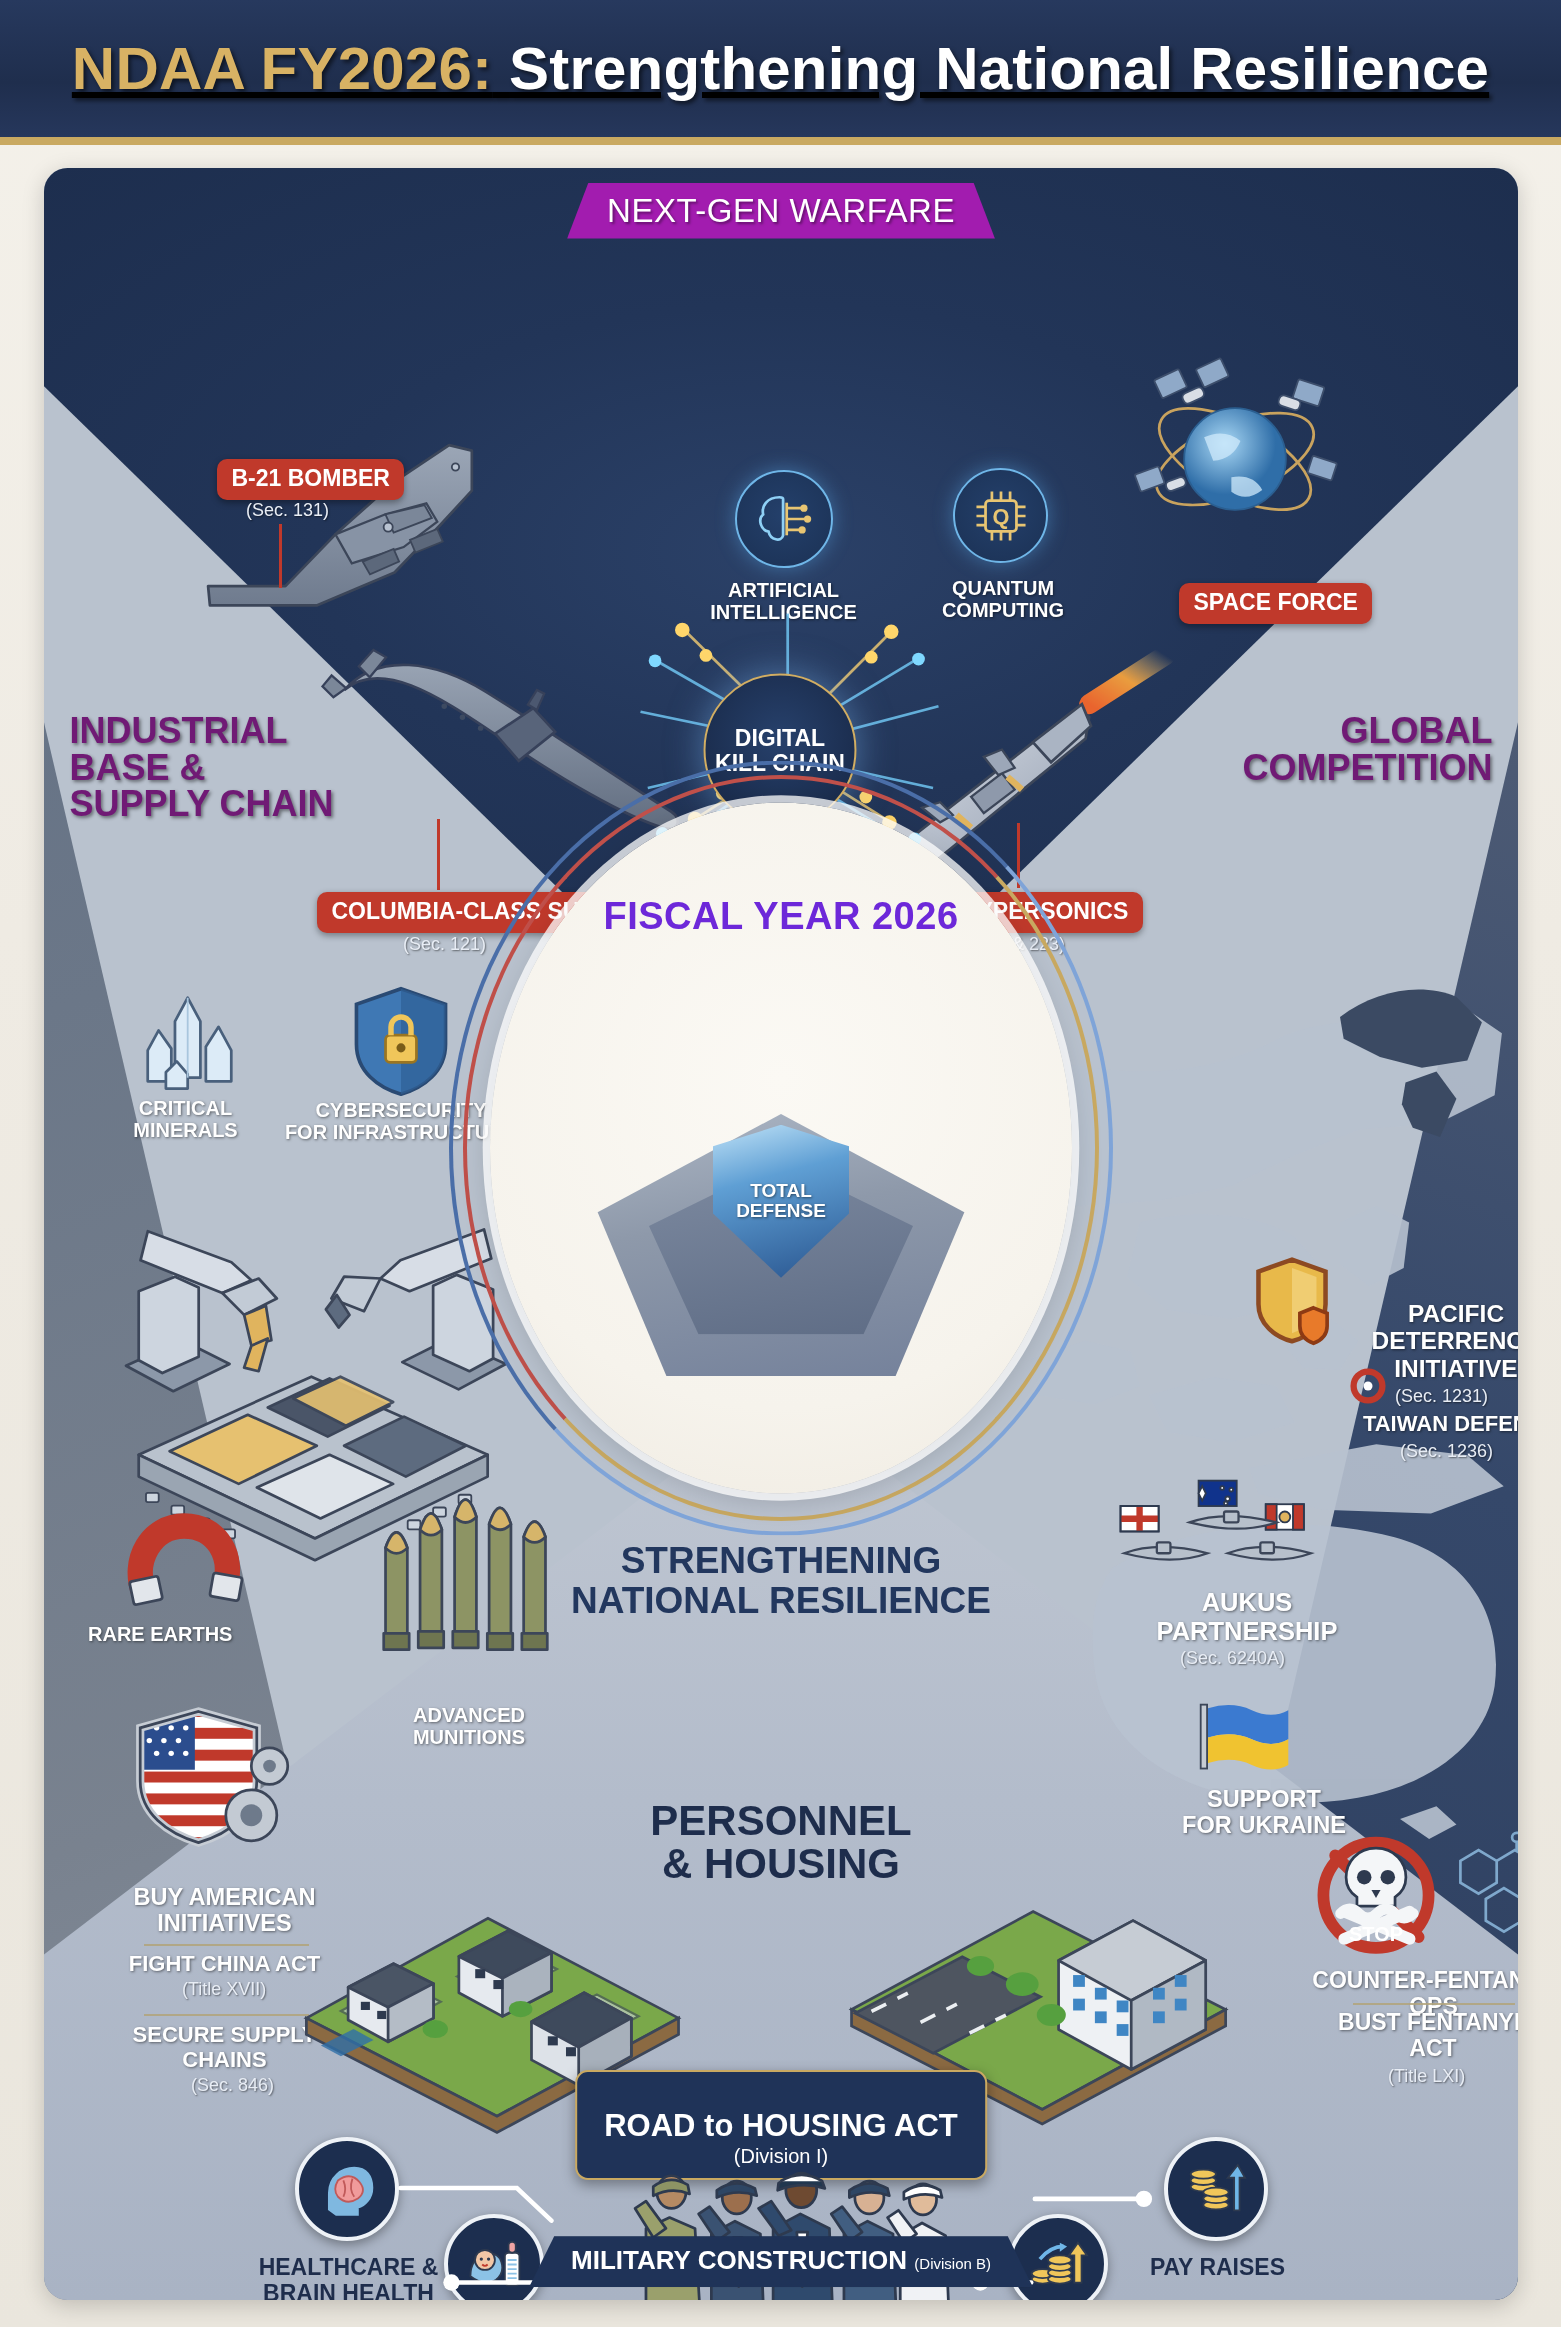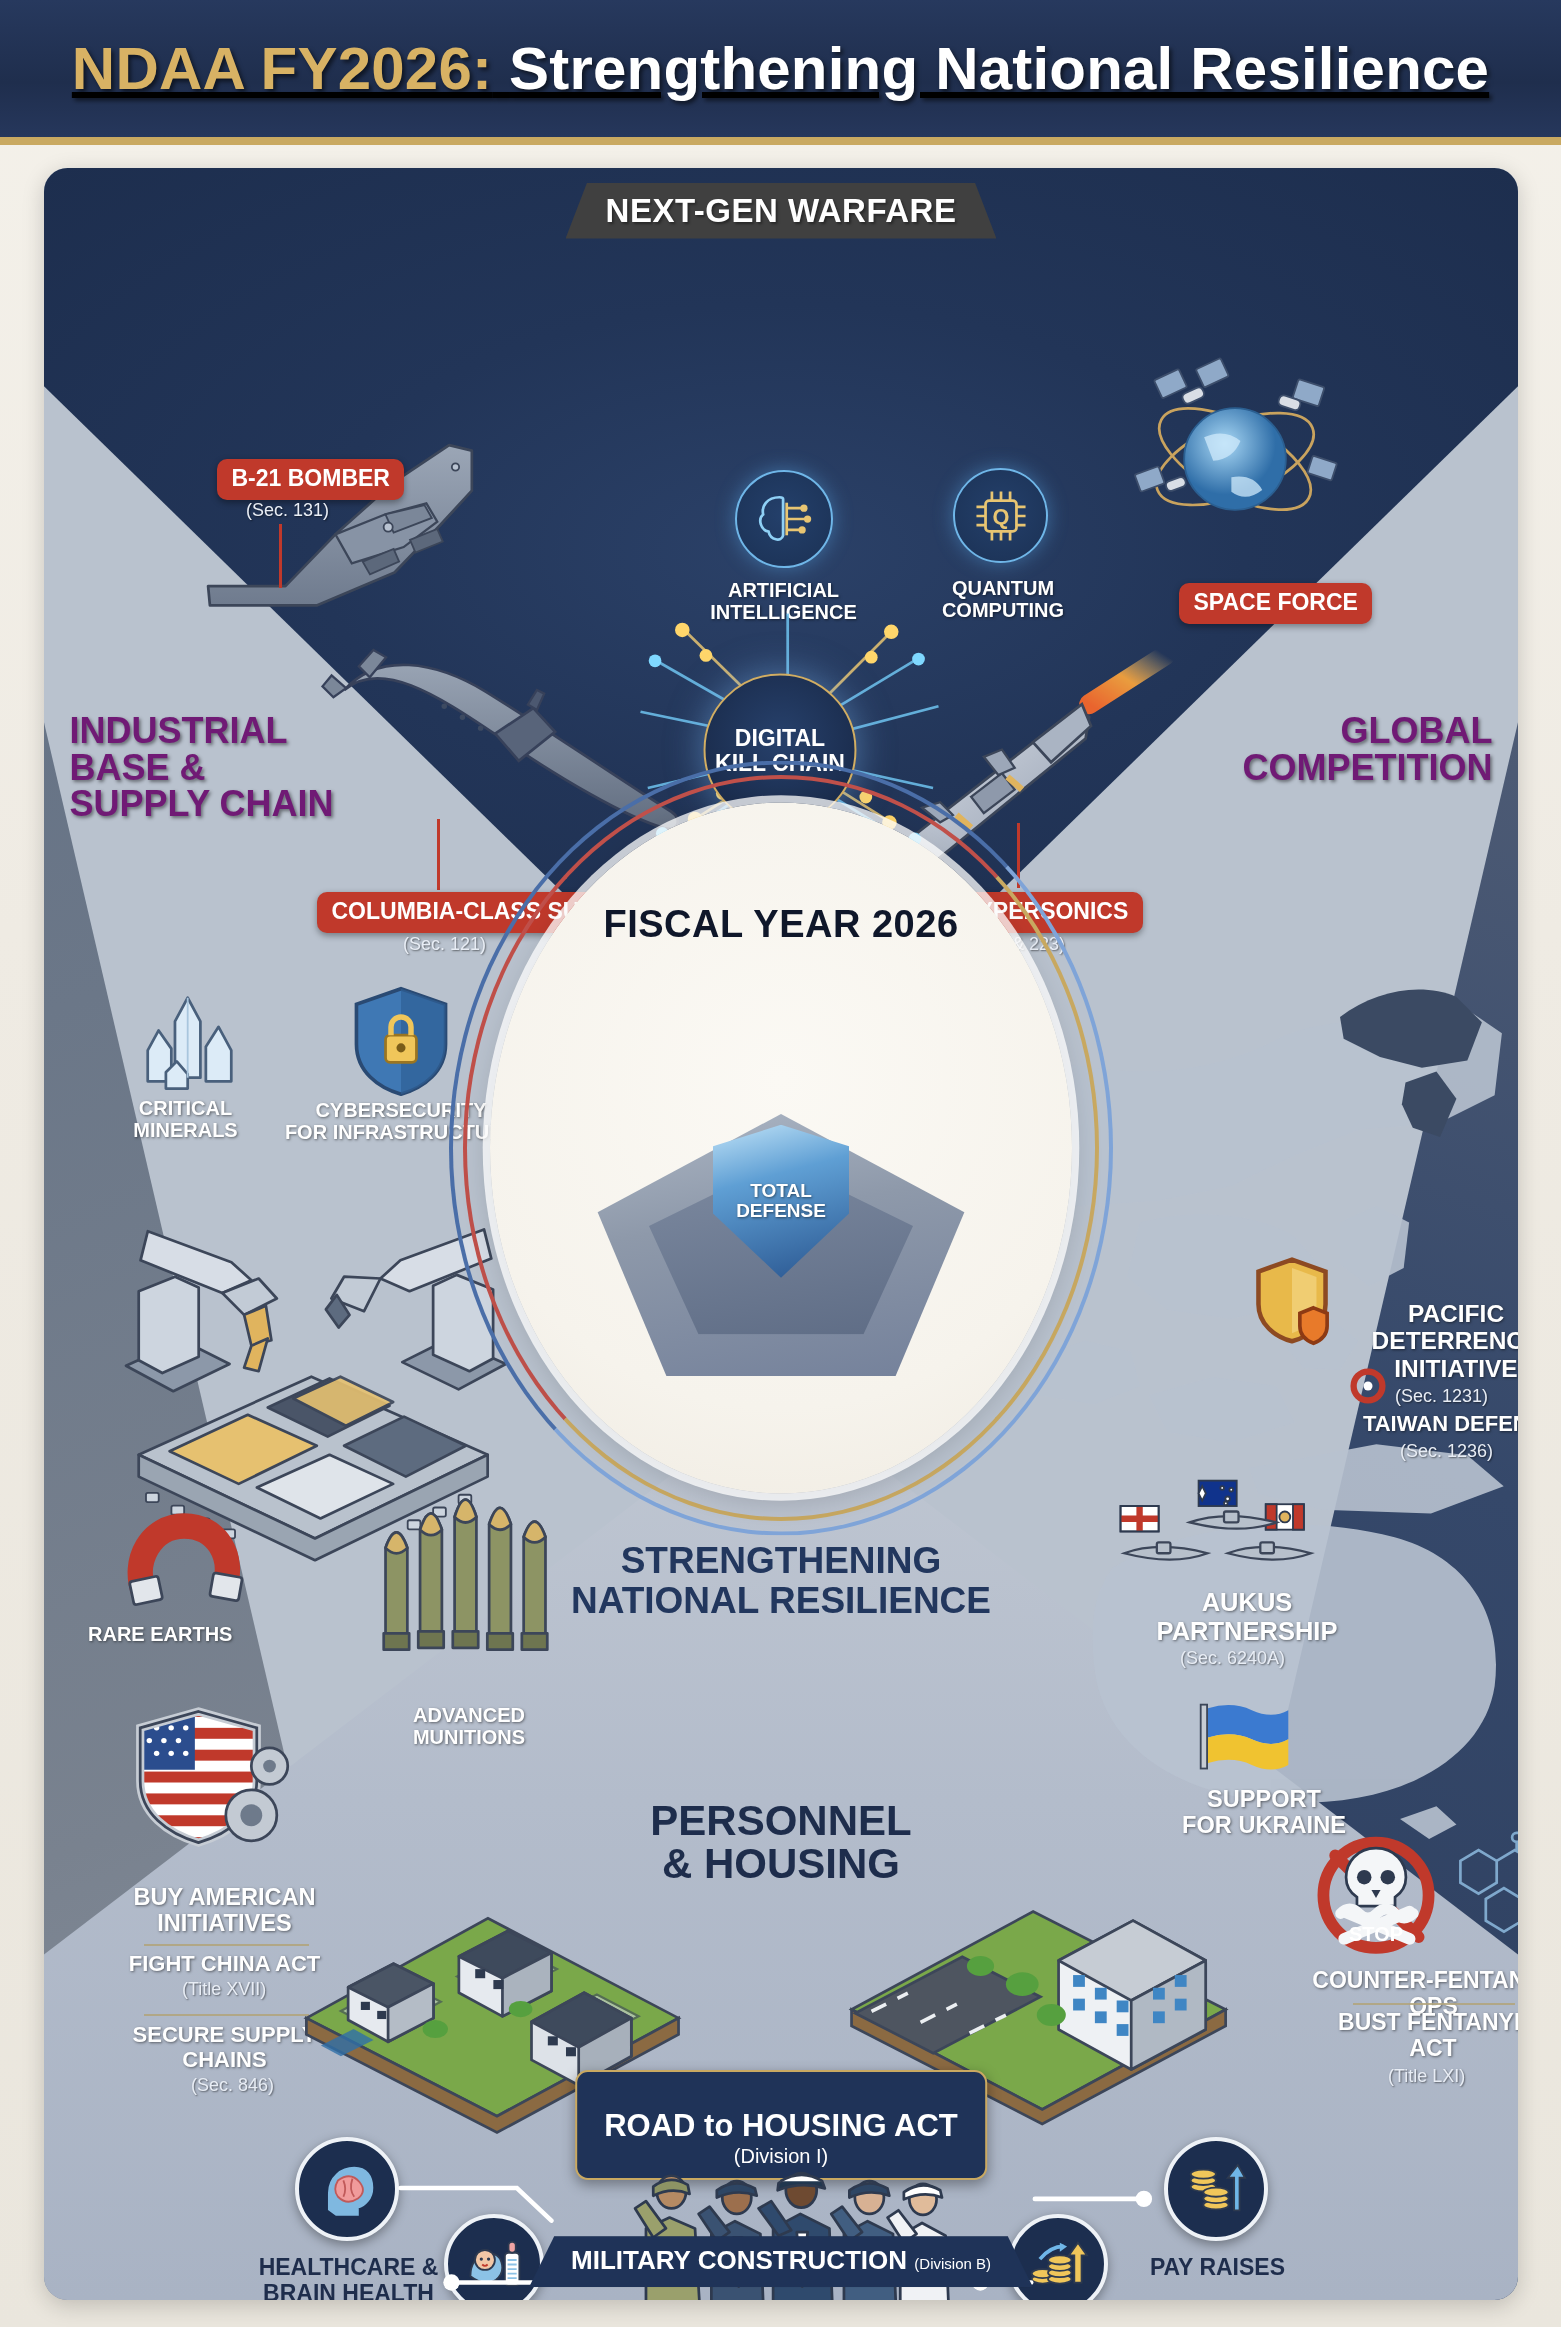--- a/index.html
+++ b/index.html
@@ -86,22 +86,22 @@
                border-width:4.5px; border-color:#4a6ea8 transparent transparent #4a6ea8; }
   #rib-gold  { left:50%; top:980px; width:636px; height:746px; transform:translate(-50%,-50%);
                border-width:4.5px; border-color:transparent #c9a961 #c9a961 transparent; }
   #rib-lblue { left:50%; top:980px; width:664px; height:775px; transform:translate(-50%,-50%);
                border-width:4.5px; border-color:transparent #7fa4d8 #7fa4d8 transparent; }
   .sectitle{
     position:absolute; color:#701a75; font-weight:bold; font-size:36px; line-height:1.02;
     text-shadow:1.8px 1.8px 3.6px rgba(0,0,0,.45); font-stretch:condensed;
   }
   .banner{
-    position:absolute; background:#404040; color:#fff;
-    font-weight:bold; font-size:33px; padding:9px 40px;
+    position:absolute; background:#a21caf; color:#fff;
+    font-weight:normal; font-size:33px; padding:9px 40px;
     letter-spacing:0.5px; font-stretch:condensed;
     clip-path: polygon(5% 0,95% 0,100% 100%,0 100%);
     text-shadow:1.8px 1.8px 2.7px rgba(0,0,0,.4);
   }
   .redtag{
     position:absolute; background:#c0392b; color:#fff; border-radius:10px;
     font-weight:bold; font-size:23px; padding:6.4px 14.5px 7.3px; white-space:nowrap;
     box-shadow:0 2.7px 6.4px rgba(0,0,0,.35); font-stretch:condensed;
   }
   .sec{ position:absolute; color:#e8edf5; font-size:18px; white-space:nowrap;
@@ -137,21 +137,21 @@
     display:flex; flex-direction:column; align-items:center; justify-content:center;
     color:#fff; font-weight:bold; font-size:23px; line-height:1.07; text-align:center;
     box-shadow:0 0 36px rgba(120,180,240,.5); font-stretch:condensed;
   }
 
   
   #center-text{ position:absolute; left:50%; top:718px; transform:translateX(-50%);
                 text-align:center; width:545px; }
   #ndaa-big{ color:#1d3159; font-weight:bold; font-size:95px; letter-spacing:0.9px;
              line-height:.98; font-stretch:condensed; }
-  #ndaa-fy{ color:#0f172a; font-weight:bold; font-size:38px; margin-top:17px;
+  #ndaa-fy{ color:#6d28d9; font-weight:bold; font-size:38px; margin-top:9px;
             letter-spacing:0.5px; font-stretch:condensed; }
   #ndaa-tag{ position:absolute; left:50%; top:1373px; transform:translateX(-50%);
              color:#22375e; font-weight:bold; font-size:37px; line-height:1.08;
              text-align:center; white-space:pre-line; font-stretch:condensed; }
 
   
   #pentagon{
     position:absolute; left:50%; top:1077px; transform:translate(-50%,-50%);
     width:382px; height:273px;
   }

